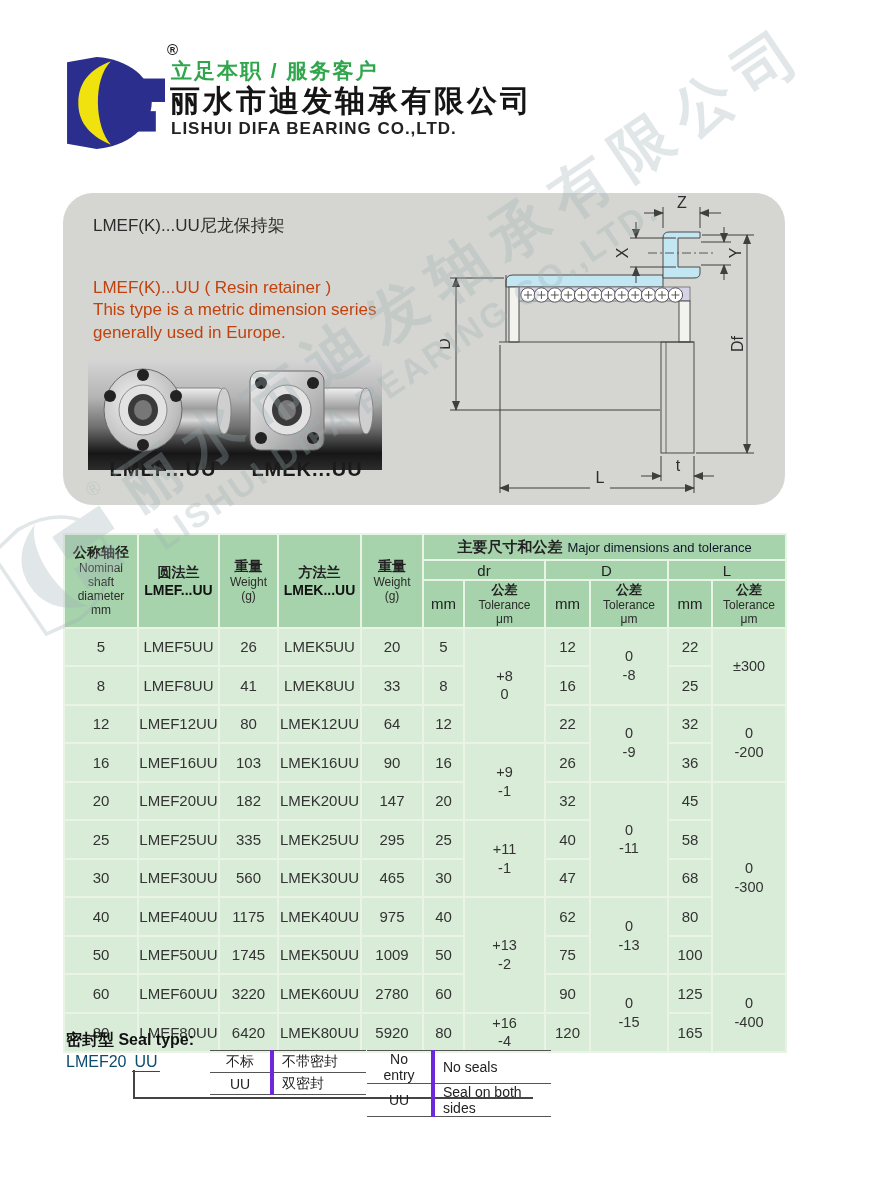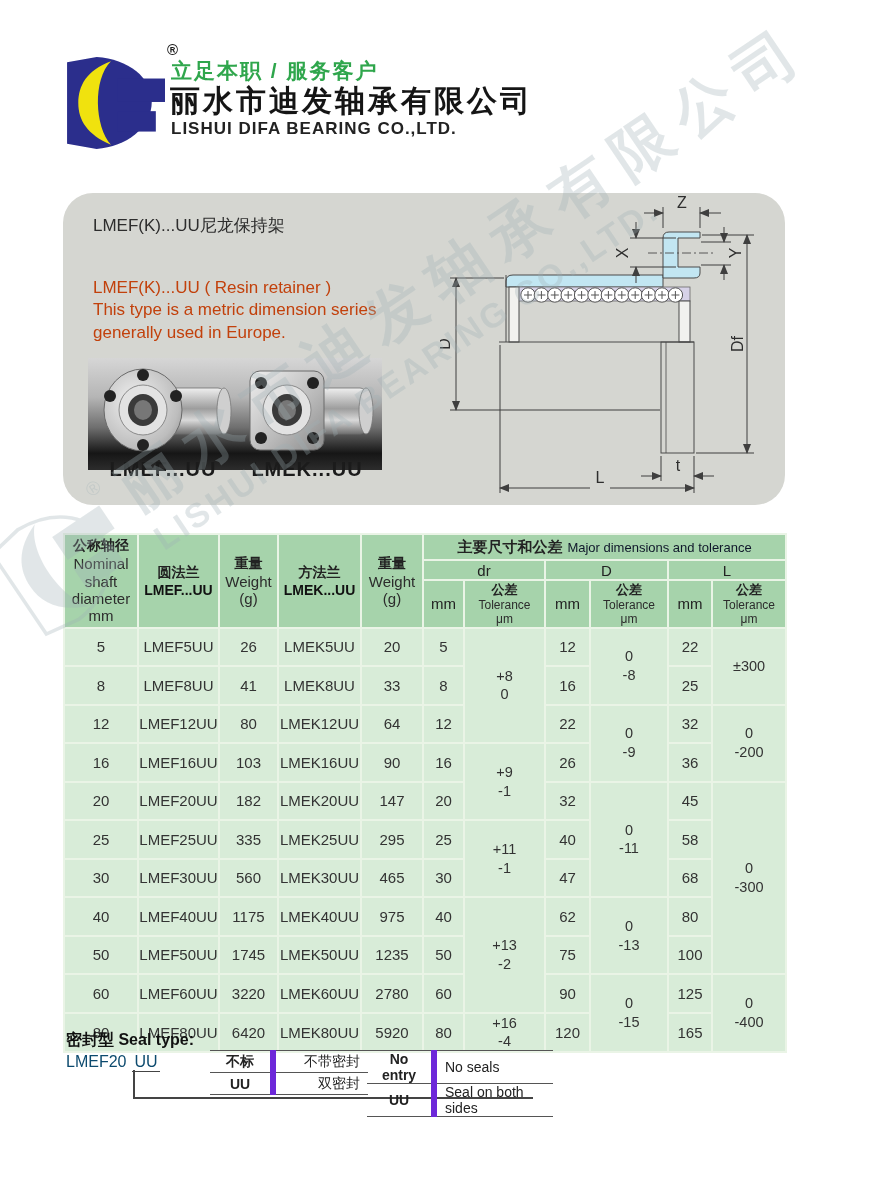--- a/index.html
+++ b/index.html
@@ -22,42 +22,42 @@
   .photo svg{width:100%;height:100%;}
   .photo-label{position:absolute;width:150px;text-align:center;font-size:20px;font-weight:bold;color:#1b1b1b;letter-spacing:1px;}
   .diagram{position:absolute;left:377px;top:2px;}
 
   
   .spec-table{position:absolute;left:63px;top:533px;width:722px;border-collapse:collapse;table-layout:fixed;}
   .spec-table th,.spec-table td{border:2px solid #eaf4e6;text-align:center;vertical-align:middle;padding:0;}
   .spec-table thead th{background:#a6d3ab;font-weight:normal;}
   .spec-table tbody td{background:#d8ecd8;font-size:15px;color:#333;height:36.5px;}
   .hz{font-size:14px;font-weight:bold;color:#222;}
-  .he{font-size:15px;line-height:1.15;color:#2c2c2c;}
+  .he{font-size:12px;line-height:1.15;color:#2c2c2c;}
   .hmodel{font-size:14px;font-weight:bold;color:#111;}
   .group-zh{font-size:15px;font-weight:bold;color:#222;}
   .group-en{font-size:13px;color:#0f172a;margin-left:5px;}
   .sub-dim{font-size:15px;color:#222;margin-top:40px;}
   .mm-h{font-size:15px;color:#222;}
   .tol-h .hz{font-size:13px;}
   .tol-h .he{font-size:12px;}
   .spec-table td.tol{white-space:pre-line;font-size:14.5px;line-height:1.3;}
   .r1{height:26px;} .r2{height:20px;} .r3{height:40px;}
 
   
   .seal-heading{position:absolute;left:66px;top:1030px;font-size:16px;font-weight:bold;color:#111;}
   .seal-example{position:absolute;left:66px;top:1053px;font-size:16px;color:#0c4a6e;}
   .seal-example .uu{border-bottom:1.5px solid #444;padding:0 2px 1px 2px;margin-left:6px;}
   .leader-v{position:absolute;left:133px;top:1070px;width:1.5px;height:27px;background:#444;}
   .leader-h{position:absolute;left:133px;top:1097px;width:400px;height:1.5px;background:#444;}
   .seal-table{position:absolute;top:1050px;border-collapse:collapse;font-size:14px;color:#222;}
   .seal-table td{border-top:1px solid #555;height:21px;padding:0 8px;}
   .seal-table tr:last-child td{border-bottom:1px solid #555;}
-  .seal-table td:first-child{border-right:6px solid #6d28d9;text-align:center;font-weight:bold;}
-  .seal-zh{left:210px;} .seal-zh td:first-child{width:44px;} .seal-zh td:last-child{width:76px;text-align:right;margin-left:16px;}
+  .seal-table td:first-child{border-right:4px solid #6d28d9;text-align:center;}
+  .seal-zh{left:210px;} .seal-zh td:first-child{width:44px;} .seal-zh td:last-child{width:76px;text-align:left;margin-left:16px;}
   .seal-en{left:367px;} .seal-en td:first-child{width:48px;} .seal-en td:last-child{width:100px;text-align:left;}
 
   
   .watermark{position:absolute;left:85px;top:450px;height:250px;display:flex;align-items:center;
              transform:rotate(-34deg);transform-origin:left bottom;opacity:0.30;pointer-events:none;z-index:99;
              color:#9fb0b5;white-space:nowrap;}
   .wm-glyph{width:135px;height:135px;flex:0 0 auto;margin-right:14px;}
   .wm-zh{font-size:60px;font-weight:bold;letter-spacing:14px;line-height:1.05;}
   .wm-en{font-size:34px;font-weight:bold;letter-spacing:3px;margin-top:6px;}
 </style>
@@ -399,21 +399,21 @@
           <td>62</td>
           <td class="tol" rowspan="2">0
 -13</td>
           <td>80</td>
         </tr>
         <tr>
           <td>50</td>
           <td>LMEF50UU</td>
           <td>1745</td>
           <td>LMEK50UU</td>
-          <td>1235</td>
+          <td>1009</td>
           <td>50</td>
           <td>75</td>
           <td>100</td>
         </tr>
         <tr>
           <td>60</td>
           <td>LMEF60UU</td>
           <td>3220</td>
           <td>LMEK60UU</td>
           <td>2780</td>

